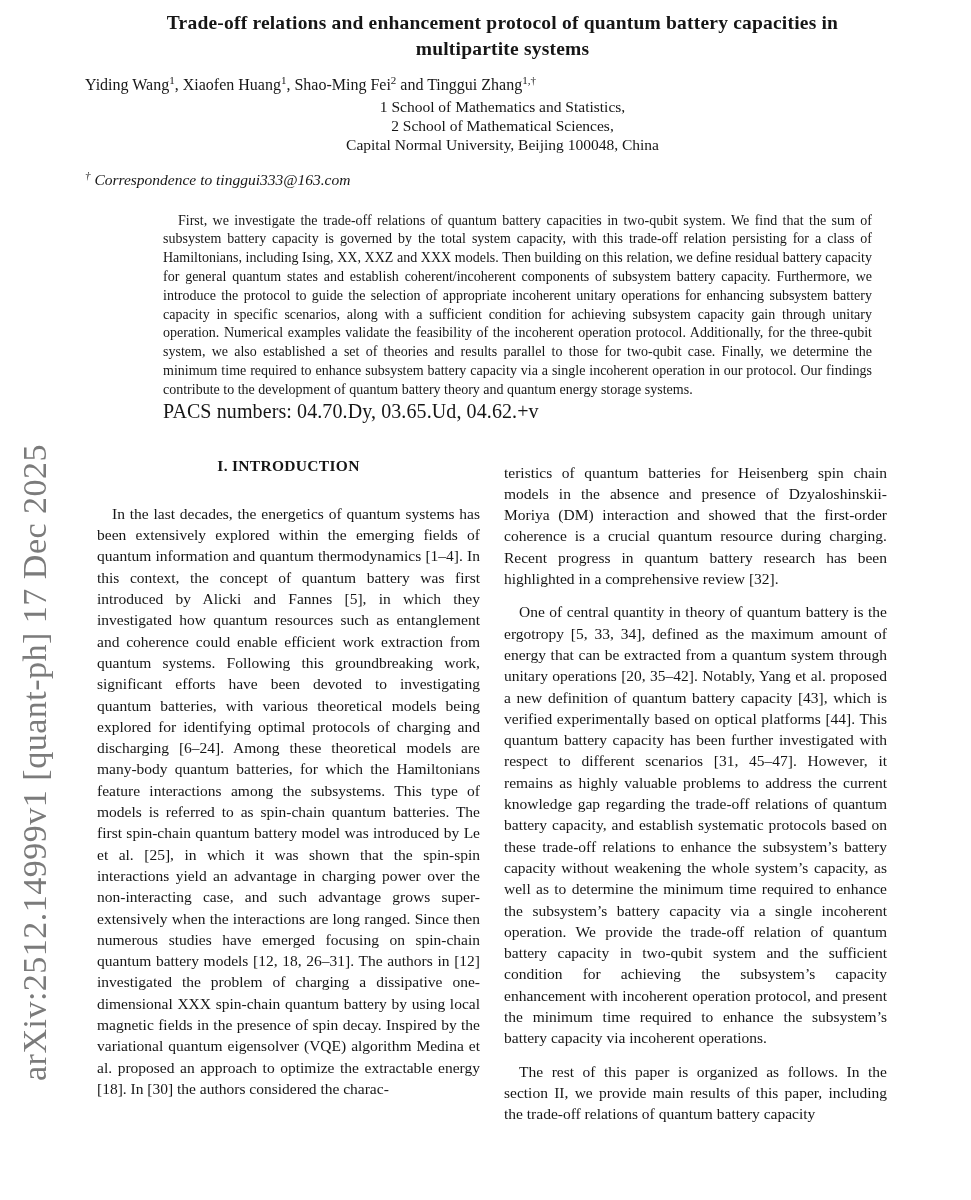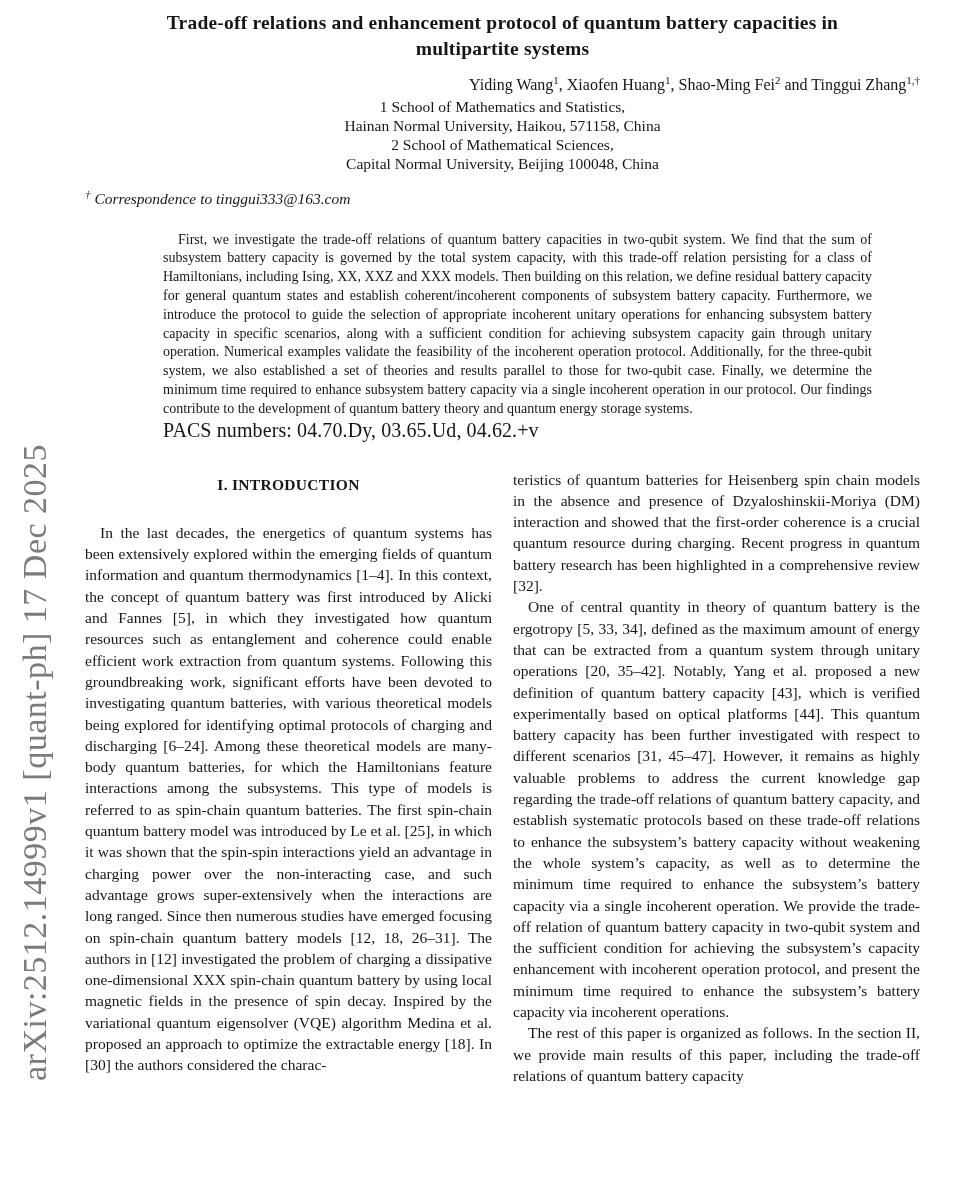--- a/index.html
+++ b/index.html
@@ -34,21 +34,21 @@
     margin: 8px auto 0;
     padding: 0 28px;
     font-size: 19.5px;
     font-weight: bold;
     text-align: center;
     line-height: 1.35;
     letter-spacing: 0.2px;
   }
   .authors {
     margin-top: 13px;
-    text-align: right;
+    text-align: left;
     font-size: 16px;
   }
   .authors sup, .correspondence sup {
     font-size: 11px;
     line-height: 0;
   }
   .affiliations {
     margin-top: 3px;
     text-align: center;
     font-size: 15.5px;
@@ -68,55 +68,53 @@
     text-align: justify;
     text-indent: 15px;
   }
   .pacs {
     padding-left: 78px;
     font-size: 20px;
     letter-spacing: 0.1px;
   }
   .columns {
     display: flex;
-    gap: 21px;
     margin-top: 27px;
   }
   .col {
     width: 407px;
     font-size: 15.5px;
     line-height: 21.3px;
     text-align: justify;
   }
   .section-heading {
     text-align: center;
     font-weight: bold;
     font-size: 15.5px;
     letter-spacing: 0.3px;
     margin: 5px 0 27px 0;
   }
-  .col p { margin: 0; }
+  .col p { margin: 12px; }
   .p-indent { text-indent: 15px; }
 </style>
 </head>
 <body>
 
 <div class="page">
 
   <div class="watermark">arXiv:2512.14999v1  [quant-ph]  17 Dec 2025</div>
 
   <div class="content">
 
     <div class="title">Trade-off relations and enhancement protocol of quantum battery capacities in multipartite systems</div>
 
     <div class="authors"><span>Yiding Wang</span><sup>1</sup><span>, </span><span>Xiaofen Huang</span><sup>1</sup><span>, </span><span>Shao-Ming Fei</span><sup>2</sup><span> and </span><span>Tinggui Zhang</span><sup>1,†</sup></div>
 
     <div class="affiliations">
       <div>1 School of Mathematics and Statistics,</div>
-      <div>Hainan Normal University, Haikou, 571158, China</div>
       <div>2 School of Mathematical Sciences,</div>
       <div>Capital Normal University, Beijing 100048, China</div>
     </div>
 
     <div class="correspondence"><sup>†</sup><span> Correspondence to tinggui333@163.com</span></div>
 
     <div class="abstract">First, we investigate the trade-off relations of quantum battery capacities in two-qubit system. We find that the sum of subsystem battery capacity is governed by the total system capacity, with this trade-off relation persisting for a class of Hamiltonians, including Ising, XX, XXZ and XXX models. Then building on this relation, we define residual battery capacity for general quantum states and establish coherent/incoherent components of subsystem battery capacity. Furthermore, we introduce the protocol to guide the selection of appropriate incoherent unitary operations for enhancing subsystem battery capacity in specific scenarios, along with a sufficient condition for achieving subsystem capacity gain through unitary operation. Numerical examples validate the feasibility of the incoherent operation protocol. Additionally, for the three-qubit system, we also established a set of theories and results parallel to those for two-qubit case. Finally, we determine the minimum time required to enhance subsystem battery capacity via a single incoherent operation in our protocol. Our findings contribute to the development of quantum battery theory and quantum energy storage systems.</div>
 
     <div class="pacs">PACS numbers: 04.70.Dy, 03.65.Ud, 04.62.+v</div>
 

